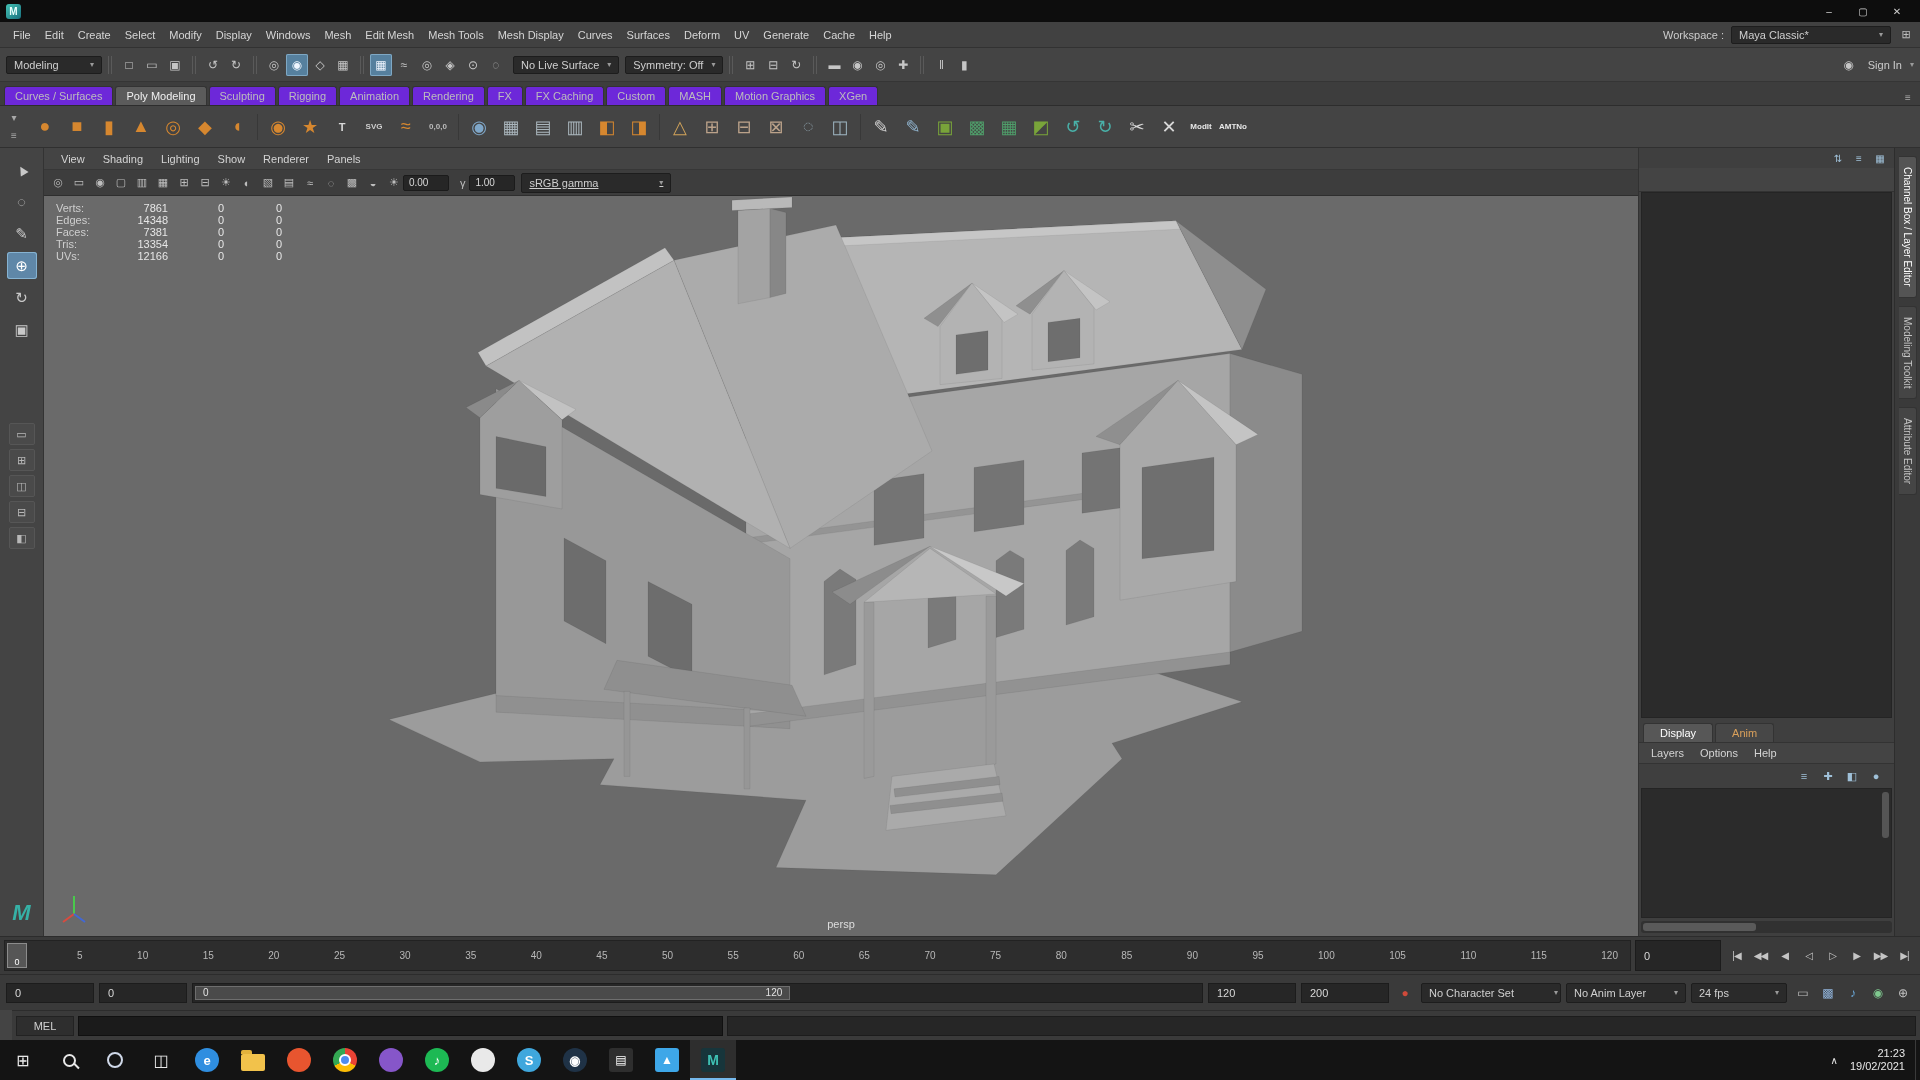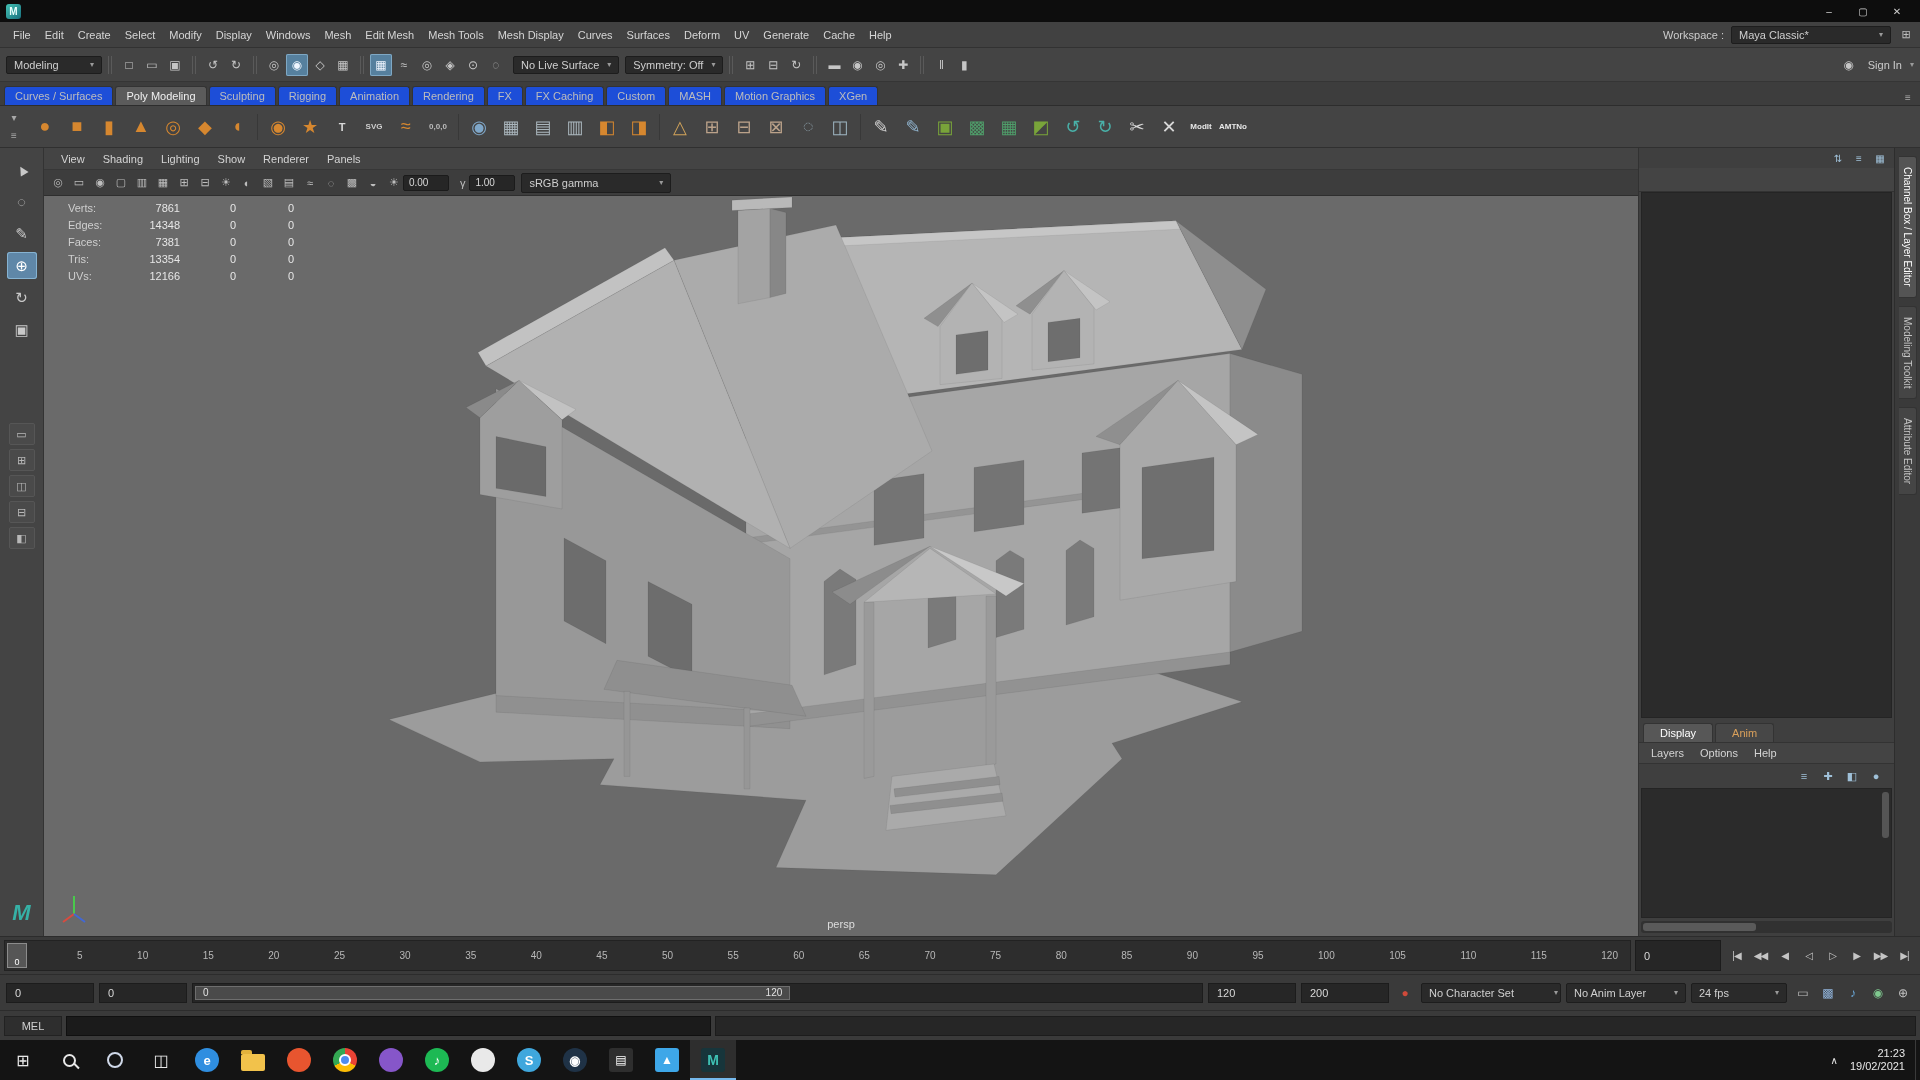--- a/index.html
+++ b/index.html
@@ -28,21 +28,21 @@
   
   .statusline { height:34px; background:#444; border-bottom:1px solid #353535; display:flex; align-items:center; padding:0 6px; gap:6px; flex:0 0 auto; }
   .collapser { width:4px; height:18px; border-left:1px solid #5a5a5a; border-right:1px solid #5a5a5a; }
   .sl-group { display:flex; align-items:center; gap:1px; }
   .sl-ic { width:22px; height:22px; border-radius:2px; display:flex; align-items:center; justify-content:center; font-size:12px; color:#c6c6c6; }
   .sl-ic.active { background:#56809e; color:#f0f6ff; box-shadow:inset 0 0 0 1px #7fa8c4; }
   .signin { margin-left:auto; display:flex; align-items:center; gap:8px; }
 
   
   .shelf-tabs { height:24px; background:#3d3d3d; display:flex; align-items:flex-end; padding:0 4px; gap:2px; border-bottom:1px solid #2d2d2d; flex:0 0 auto; }
-  .shelf-tab { padding:3px 10px; color:#bdbdbd; background:#1d4ed8; border:1px solid #333; border-bottom:none;
+  .shelf-tab { padding:3px 10px; color:#bdbdbd; background:#6d28d9; border:1px solid #333; border-bottom:none;
     border-radius:3px 3px 0 0; font-size:11px; white-space:nowrap; }
   .shelf-tab.active { background:#5b5b5b; color:#f0f0f0; }
   .shelf-tabs .spacer { flex:1; }
   .mini-ic { width:16px; height:16px; color:#a8a8a8; display:flex; align-items:center; justify-content:center; font-size:10px; }
   .shelf { height:42px; background:#444; display:flex; align-items:center; padding:0 6px; gap:2px; border-bottom:1px solid #303030; flex:0 0 auto; }
   .shelf-menu { display:flex; flex-direction:column; gap:2px; margin-right:6px; }
   .shelf-ic { width:30px; height:32px; display:flex; align-items:center; justify-content:center; font-size:18px; border-radius:3px; }
   .shelf-ic.textic { font-size:11px; font-weight:bold; }
   .shelf-ic.smalltext { font-size:8px; font-weight:bold; }
   .shelf-sep { width:1px; height:26px; background:#383838; margin:0 3px; }
@@ -62,21 +62,21 @@
   .pm-item { padding:3px 9px; color:#d4d4d4; }
   .panel-toolbar { height:26px; background:#3d3d3d; border-bottom:1px solid #2e2e2e; display:flex; align-items:center; padding:0 4px; gap:1px; flex:0 0 auto; }
   .vt-ic { width:20px; height:20px; font-size:11px; color:#bdbdbd; display:flex; align-items:center; justify-content:center; }
   .vt-field {  display:flex; align-items:center; gap:4px; margin:0 5px; color:#bdbdbd; }
   .vt-input { width:46px; height:16px; background:#262626; border:1px solid #1b1b1b; border-radius:2px; color:#d8d8d8;
     display:flex; align-items:center; padding:0 5px; font-size:10px; }
 
   .viewport { flex:1; position:relative; background:#6a6a6a; overflow:hidden; min-height:0; }
   .model { position:absolute; inset:0; width:100%; height:100%; }
   .model polygon { stroke:rgba(0,0,0,0.09); stroke-width:0.7; stroke-linejoin:round; }
-  .hud { position:absolute; top:6px; left:24px; display:grid; grid-template-columns:52px 60px 56px 58px; row-gap:5px; font-size:11px; color:#cfcfcf; }
+  .hud { position:absolute; top:6px; left:12px; display:grid; grid-template-columns:52px 60px 56px 58px; font-size:11px; color:#cfcfcf; }
   .hud .num { text-align:right; color:#e6e6e6; }
   .persp-label { position:absolute; bottom:6px; left:50%; transform:translateX(-50%); color:#dedede; font-size:11px; }
   .axis { position:absolute; left:14px; bottom:10px; }
 
   
   .rightpanel { width:256px; background:#3f3f3f; border-left:1px solid #323232; display:flex; flex-direction:column; flex:0 0 auto; }
   .cb-icons { height:20px; display:flex; justify-content:flex-end; align-items:center; padding:0 5px; gap:3px; }
   .cb-ic { width:18px; height:16px; font-size:10px; color:#9fc0d8; display:flex; align-items:center; justify-content:center; }
   .cb-menus { height:24px; display:flex; align-items:center; padding:0 6px; background:#444; border-bottom:1px solid #323232; }
   .cb-menu { padding:4px 8px; color:#d4d4d4;margin-top:44px; }
@@ -111,21 +111,21 @@
 
   .rangeslider { height:36px; background:#3a3a3a; display:flex; align-items:center; gap:5px; padding:0 6px; border-top:1px solid #2c2c2c; flex:0 0 auto; }
   .rs-field { width:88px; height:20px; background:#262626; border:1px solid #1c1c1c; display:flex; align-items:center; padding:0 8px; color:#d8d8d8; }
   .rs-groove { flex:1; height:20px; background:#262626; border:1px solid #1c1c1c; position:relative; }
   .rs-bar { position:absolute; left:2px; top:2px; bottom:2px; width:59%; background:#4a4a4a; border:1px solid #6e6e6e;
     display:flex; justify-content:space-between; align-items:center; padding:0 7px; font-size:10px; color:#e2e2e2; }
   .rs-ic { width:22px; height:22px; display:flex; align-items:center; justify-content:center; font-size:12px; color:#c0c0c0; }
   .rs-dd { height:20px; }
 
   
-  .commandline { height:30px; background:#3a3a3a; display:flex; align-items:center; gap:4px; padding:0 4px; border-top:1px solid #2c2c2c; flex:0 0 auto; }
+  .commandline { height:30px; background:#3a3a3a; display:flex; align-items:center; gap:4px; padding:0 4px; border-top:1px solid #2c2c2c; flex:0 0 auto;margin-left:12px; }
   .cmd-label { width:58px; height:20px; background:#2e2e2e; border:1px solid #222; display:flex; align-items:center; justify-content:center; color:#d0d0d0; }
   .cmd-input { width:645px; height:20px; background:#1b1b1b; border:1px solid #101010; }
   .cmd-result { flex:1; height:20px; background:#262626; border:1px solid #1c1c1c; }
   .helpline { height:26px; background:#3d3d3d; display:flex; align-items:center; padding:0 10px; color:#c8c8c8; border-top:1px solid #2e2e2e; flex:0 0 auto; }
 
   
   .taskbar { height:40px; background:#141414; display:flex; align-items:stretch; flex:0 0 auto; }
   .tb-btn { width:46px; display:flex; align-items:center; justify-content:center; color:#e8e8e8; font-size:16px; }
   .ic-search { width:13px; height:13px; border:2px solid #e8e8e8; border-radius:50%; position:relative; }
   .ic-search::after { content:""; position:absolute; width:7px; height:2px; background:#e8e8e8; transform:rotate(45deg); right:-6px; bottom:-2px; }
@@ -378,21 +378,21 @@
             <span class="vt-ic">◒</span>
           </div>
         <div class="vt-field">
           <span>☀</span>
           <span class="vt-input">0.00</span>
         </div>
         <div class="vt-field">
           <span>γ</span>
           <span class="vt-input">1.00</span>
         </div>
-        <div class="dropdown rs-dd" style="width:150px;">
+        <div class="dropdown rs-dd" style="width:150px;text-decoration:underline;">
           <span style="flex:1;">sRGB gamma</span>
           <span class="caret">▾</span>
         </div>
       </div>
 
       <div class="viewport">
         <svg class="model" viewBox="0 0 1594 714" preserveAspectRatio="none">
             <polygon points="345,505 870,382 1198,488 1068,528 1078,543 952,655 732,648 762,583 556,568 570,543 436,546" fill="#9c9c9c"></polygon>
             <polygon points="452,478 746,496 746,514 452,498" fill="#909090"></polygon>
             <polygon points="702,498 1186,438 1186,452 702,512" fill="#929292"></polygon>

